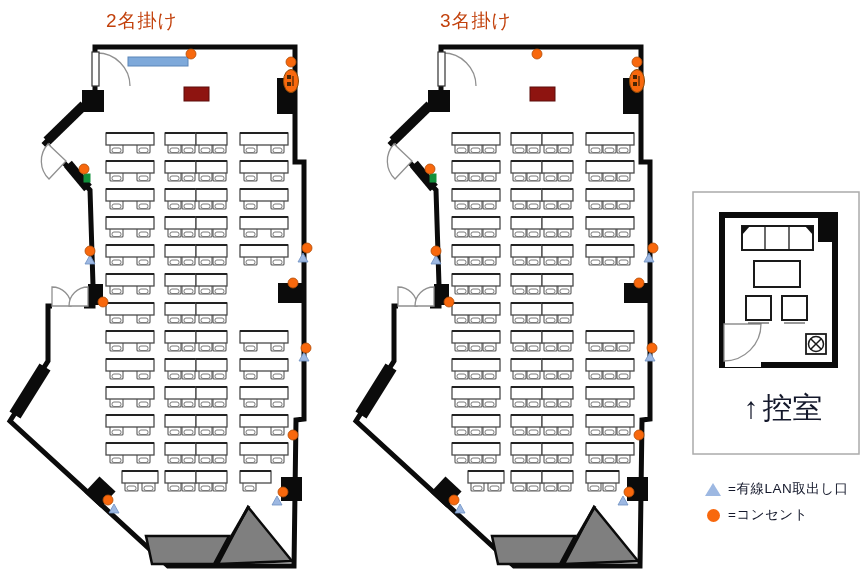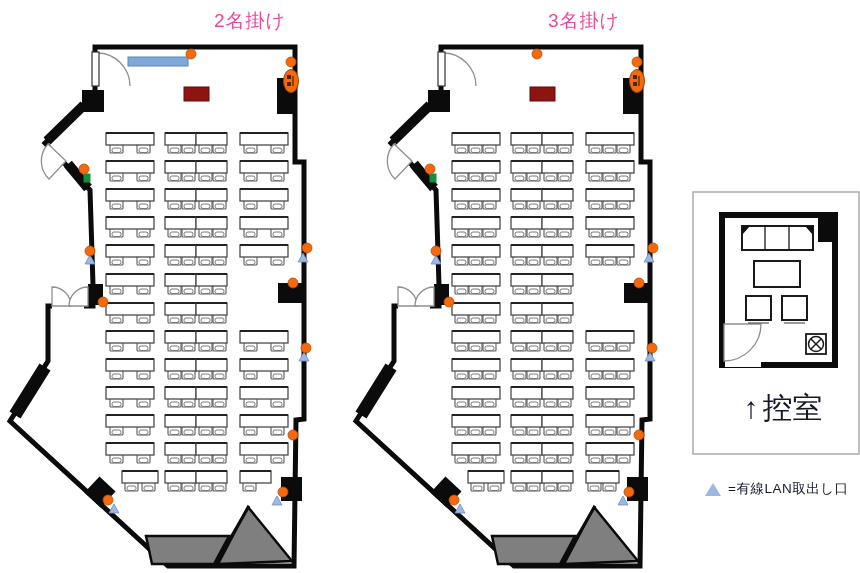--- a/index.html
+++ b/index.html
@@ -1,20 +1,20 @@
 <!DOCTYPE html>
 <html><head>
 <meta charset="utf-8">
 <style>
   html,body{margin:0;padding:0;background:#fff;}
   body{width:860px;height:573px;position:relative;overflow:hidden;
        font-family:"Liberation Sans","DejaVu Sans",sans-serif;}
   #scene{position:absolute;left:0;top:0;}
-  .plan-title{position:absolute;top:8px;width:180px;text-align:right;
-              font-size:19px;color:#ec4899;letter-spacing:1px;}
+  .plan-title{position:absolute;top:8px;width:180px;text-align:left;
+              font-size:19px;color:#c2410c;letter-spacing:1px;}
   #title-left{left:106px;}
   #title-right{left:440px;}
   #anteroom-label{position:absolute;left:700px;top:388px;width:166px;text-align:center;
                   font-size:30px;color:#14182b;}
   #anteroom-label .arrow{font-weight:bold;margin-right:4px;}
   #legend{position:absolute;left:703px;top:476px;}
   .legend-row{display:flex;align-items:center;height:26px;}
   .legend-sym{width:20px;height:16px;display:flex;align-items:center;justify-content:center;margin-right:5px;}
   .legend-label{font-size:13.5px;color:#14182b;letter-spacing:0.5px;}
   .sym-triangle{width:0;height:0;border-left:8px solid transparent;border-right:8px solid transparent;border-bottom:13px solid #9db8e2;}
@@ -792,13 +792,19 @@
   <span class="arrow">↑</span><span>控室</span>
 </div>
 
 <div id="legend">
   <div class="legend-row">
     <span class="legend-sym">
         <span class="sym-triangle" style="border-bottom-color: rgb(157, 184, 226);"></span>
       </span>
     <span class="legend-label">=有線LAN取出し口</span>
   </div>
+  <div class="legend-row">
+    <span class="legend-sym">
+        <span class="sym-circle" style="background: rgb(248, 104, 13);"></span>
+      </span>
+    <span class="legend-label">=コンセント</span>
+  </div>
 </div>
 
 </body></html>

